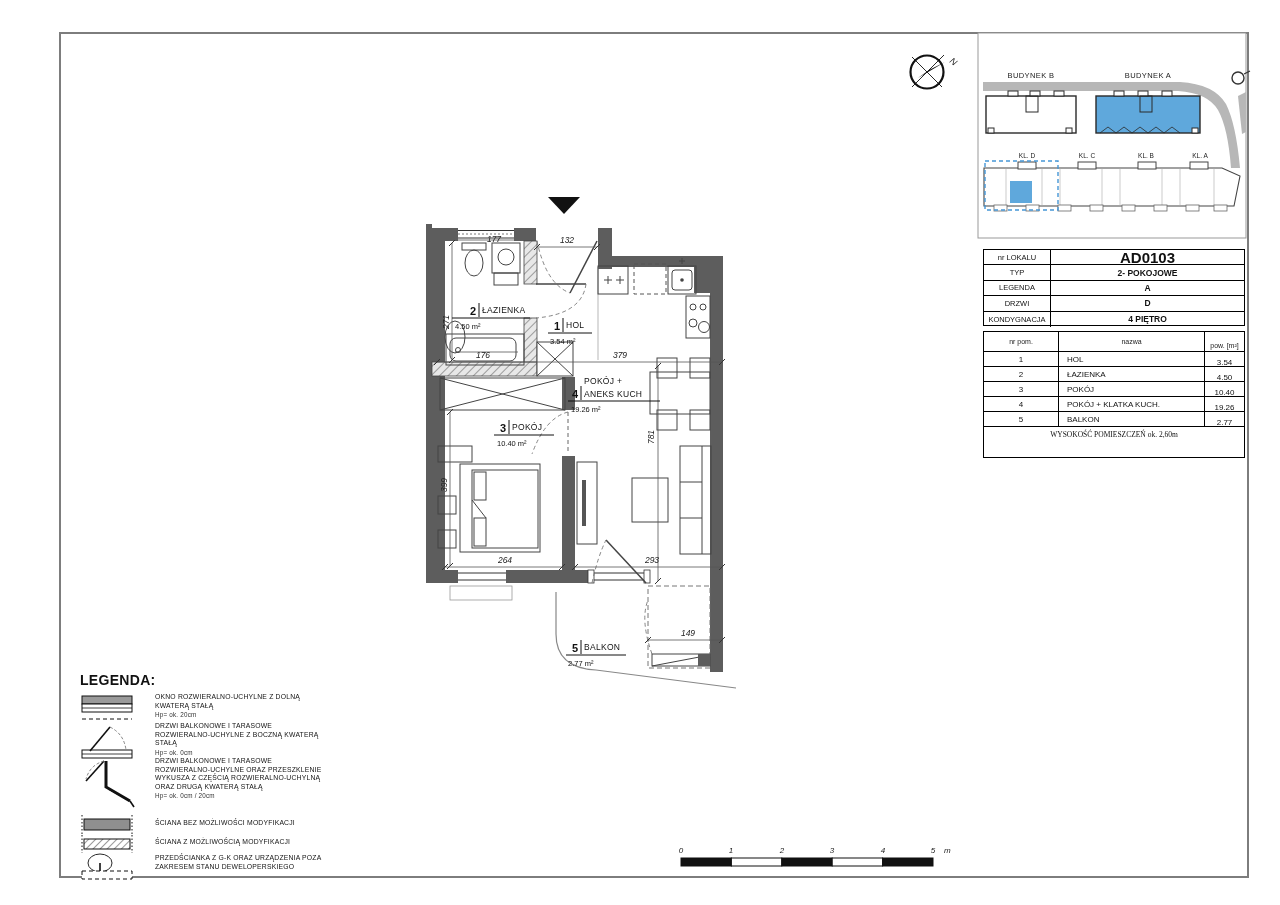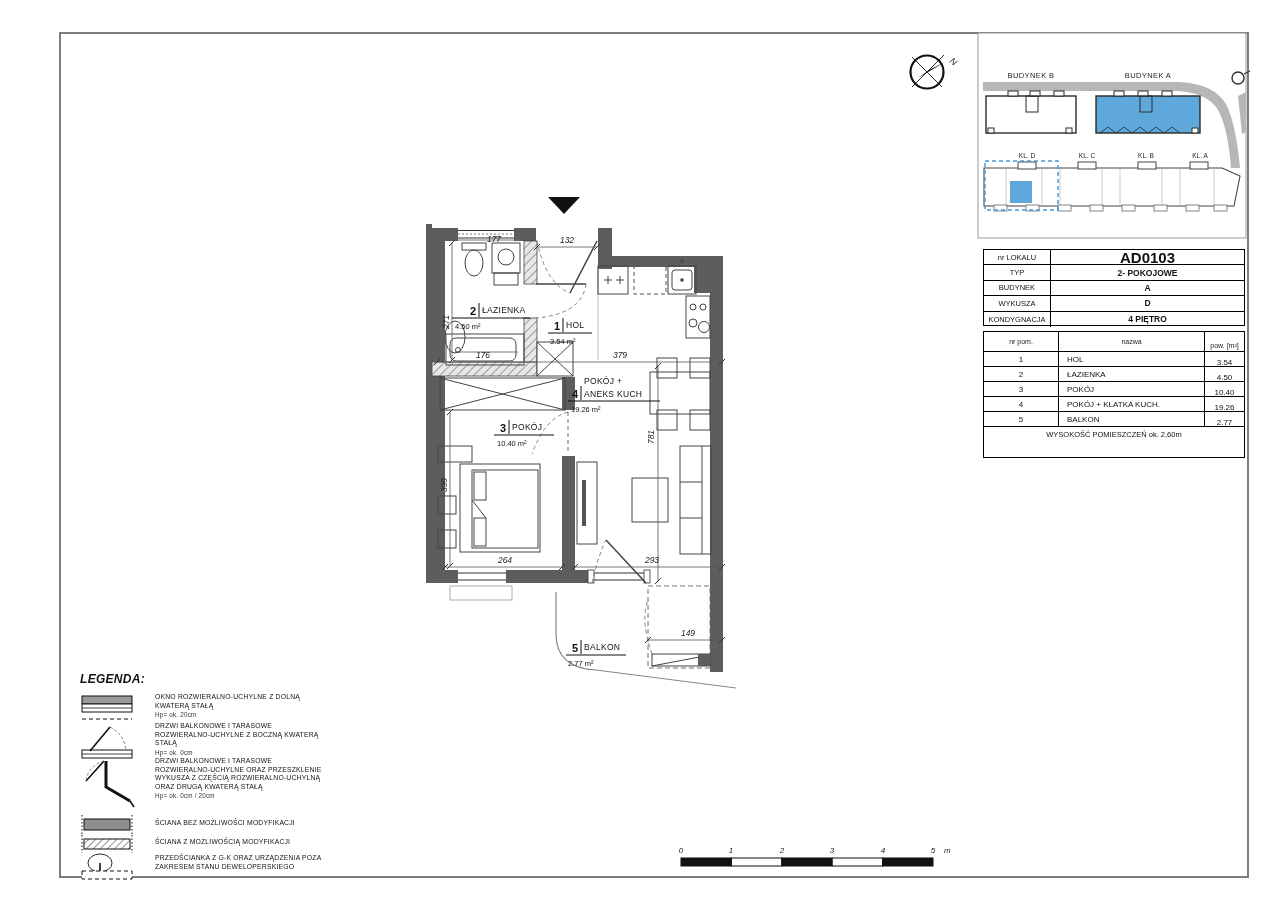--- a/index.html
+++ b/index.html
@@ -31,30 +31,30 @@
   .brd-r{border-right:1px solid #000;}
   #info-table{left:983px;top:249px;width:262px;height:77px;}
   #info-table .trow{height:15.4px;justify-content:flex-end;}
   #info-table .lab{width:67px;font-size:7.5px;}
   #info-table .val{flex:1;font-weight:bold;font-size:8.5px;}
   #info-table .big{font-size:15px;}
   #rooms-table{left:983px;top:331px;width:262px;height:127px;}
   .rt-head{height:20px;}
   .rt-row{height:15px;}
   .rt-total{height:18px;}
-  .rt-foot{height:14px;}
+  .rt-foot{height:14px;font-family:Liberation Serif, serif;}
   .c-nr{width:75px;}
   .c-name{width:146px;justify-content:flex-start;padding-left:8px;}
   .c-area{flex:1;margin-top:7px;}
   .hd{font-size:7px;color:#222;}
   .bold{font-weight:bold;font-size:8.5px;}
 
   
   #legend{position:absolute;left:80px;top:672px;width:250px;height:208px;font-size:6.8px;}
-  .lg-title{font-weight:bold;font-size:12px;letter-spacing:0.3px;font-style:italic;}
+  .lg-title{font-weight:bold;font-size:14px;letter-spacing:0.3px;}
   .lg-item{position:absolute;left:0;width:250px;}
   .lg-icon{position:absolute;left:0;top:0;}
   .lg-text{position:absolute;left:75px;top:0;line-height:8.6px;letter-spacing:0.2px;}
   .lg-note{font-size:6.3px;color:#333;margin-top:1px;}
 </style>
 </head>
 <body>
 
 <div id="sheet">
 
@@ -397,25 +397,25 @@
   <div class="tbl" id="info-table">
     <div class="trow">
       <div class="tc lab brd-r">nr LOKALU</div>
       <div class="tc val big">AD0103</div>
     </div>
     <div class="trow">
       <div class="tc lab brd-r">TYP</div>
       <div class="tc val">2- POKOJOWE</div>
     </div>
     <div class="trow">
-      <div class="tc lab brd-r">BUDYNEK</div>
+      <div class="tc lab brd-r">LEGENDA</div>
       <div class="tc val">A</div>
     </div>
     <div class="trow">
-      <div class="tc lab brd-r">WYKUSZA</div>
+      <div class="tc lab brd-r">DRZWI</div>
       <div class="tc val">D</div>
     </div>
     <div class="trow">
       <div class="tc lab brd-r">KONDYGNACJA</div>
       <div class="tc val">4 PIĘTRO</div>
     </div>
   </div>
 
   <div class="tbl" id="rooms-table">
     <div class="trow rt-head">

